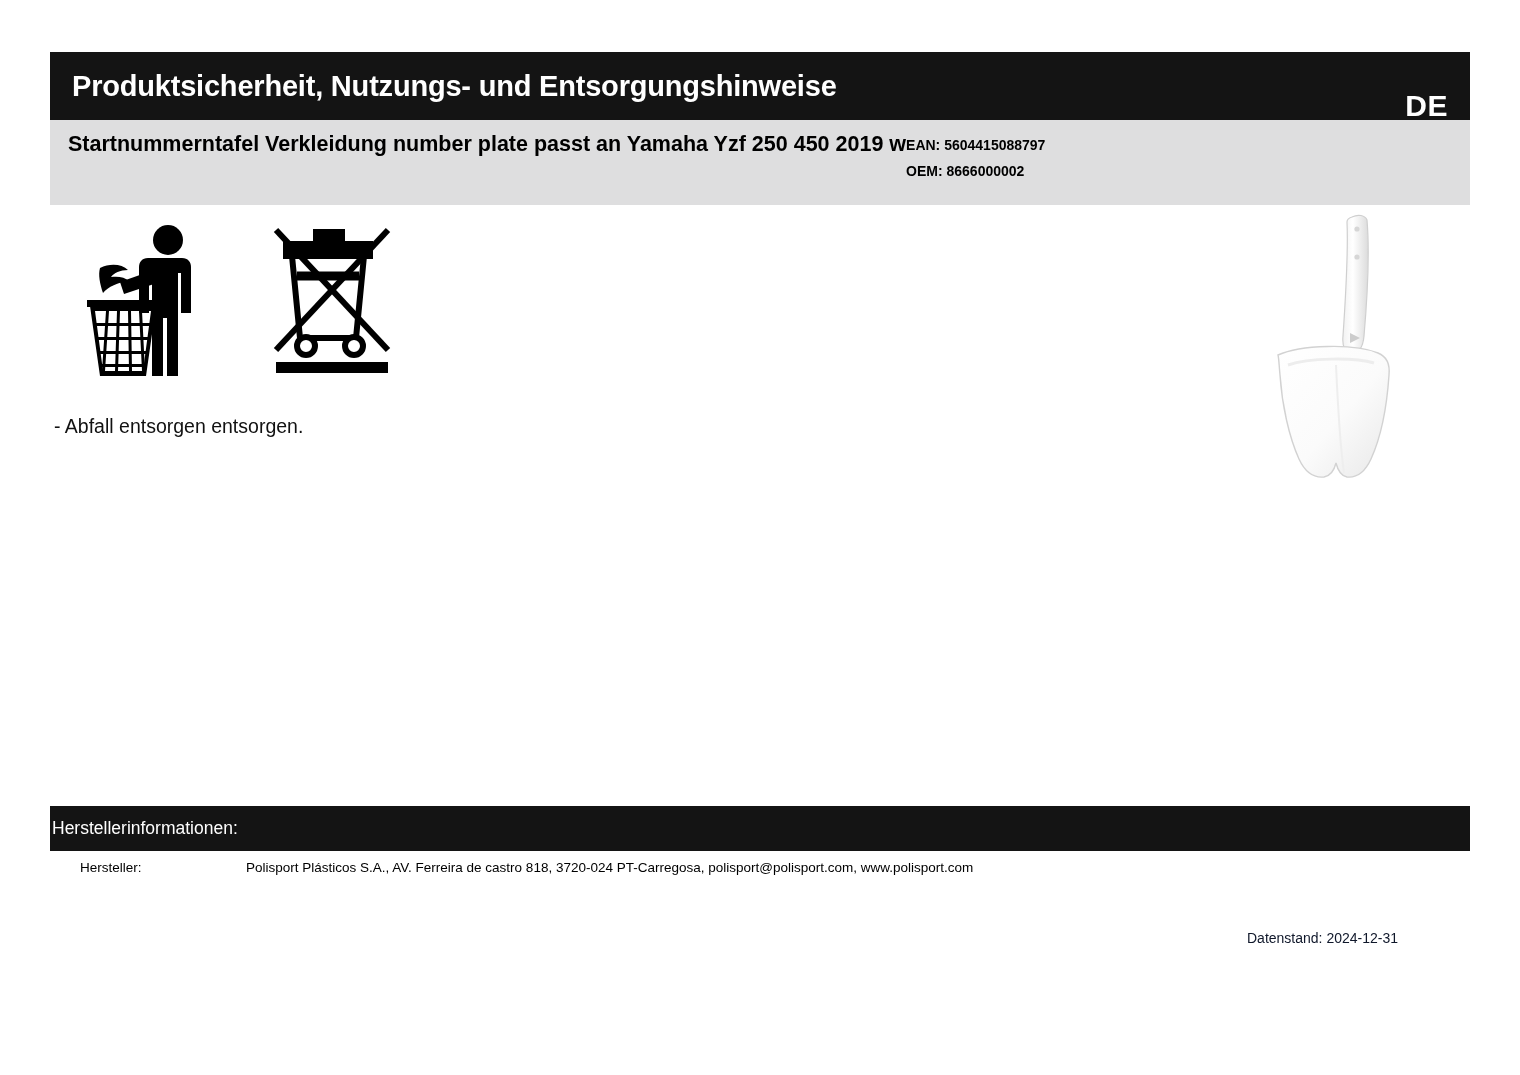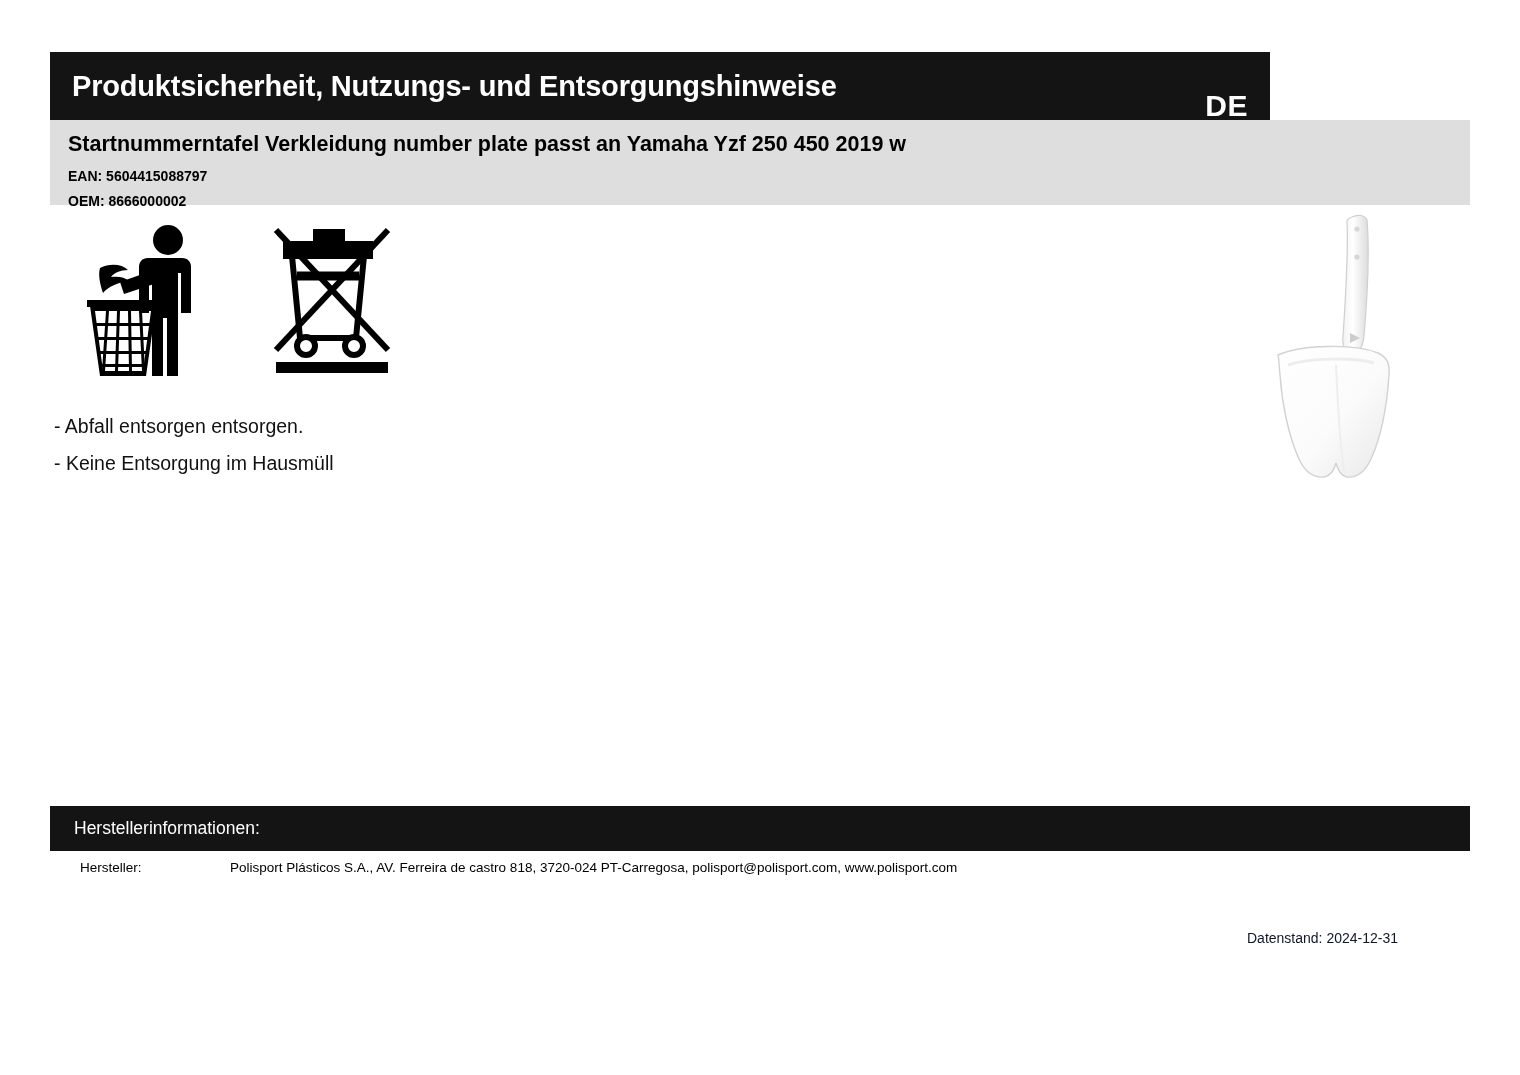--- a/index.html
+++ b/index.html
@@ -20,21 +20,21 @@
     left: 0; top: 0;
     width: 1520px;
     height: 1075px;
   }
 
   
   .header-bar {
     position: absolute;
     left: 50px;
     top: 52px;
-    width: 1220px;
+    width: 1420px;
     height: 68px;
     background: #141414;
     display: flex;
     align-items: center;
     justify-content: space-between;
     box-sizing: border-box;
     padding: 0 22px 0 22px;
   }
   .header-title {
     color: #ffffff;
@@ -54,23 +54,21 @@
   
   .product-bar {
     position: absolute;
     left: 50px;
     top: 120px;
     width: 1420px;
     height: 85px;
     background: #dededf;
     box-sizing: border-box;
     display: flex;
-    justify-content: space-between;
     padding: 9px 22px 10px 18px;
-    flex-direction: column;
   }
   .product-name {
     font-size: 21.5px;
     font-weight: bold;
     line-height: 1.42;
     max-width: 1020px;
   }
   .product-codes {
     text-align: left;
     padding-top: 4px;
@@ -124,21 +122,21 @@
   .manu-bar {
     position: absolute;
     left: 50px;
     top: 806px;
     width: 1420px;
     height: 45px;
     background: #141414;
     display: flex;
     align-items: center;
     box-sizing: border-box;
-    padding-left: 24px;
+    padding-left: 2px;
   }
   .manu-bar-label {
     color: #ffffff;
     font-size: 17.5px;
     font-weight: normal;
   }
   .manu-row {
     position: absolute;
     left: 50px;
     top: 860px;
@@ -148,20 +146,21 @@
   .manu-key {
     font-size: 13.5px;
     font-weight: normal;
     width: 180px;
     padding-left: 30px;
     box-sizing: border-box;
   }
   .manu-val {
     font-size: 13.5px;
     font-weight: normal;
+    margin-left: 16px;
   }
 
   .datestamp {
     position: absolute;
     right: 122px;
     top: 930px;
     font-size: 14px;
     color: #0f172a;
     white-space: nowrap;
   }
@@ -227,21 +226,20 @@
           <path d="M6 8 L118 128" stroke-width="6"></path>
           <path d="M118 8 L6 128" stroke-width="6"></path>
         </g>
         <rect x="6" y="140" width="112" height="11" fill="#000000"></rect>
       </svg>
     </div>
   </div>
 
   <div class="notes">
     <div class="note-line">-  Abfall entsorgen entsorgen.</div>
-    <div class="note-line">-  Keine Entsorgung im Hausmüll</div>
   </div>
 
   <div class="product-image">
     <svg width="190" height="310" viewBox="0 0 190 310" xmlns="http://www.w3.org/2000/svg">
       <defs>
         <linearGradient id="plateGrad" x1="0" y1="0" x2="1" y2="1">
           <stop offset="0%" stop-color="#ffffff"></stop>
           <stop offset="55%" stop-color="#fbfbfb"></stop>
           <stop offset="100%" stop-color="#e8e8e8"></stop>
         </linearGradient>

